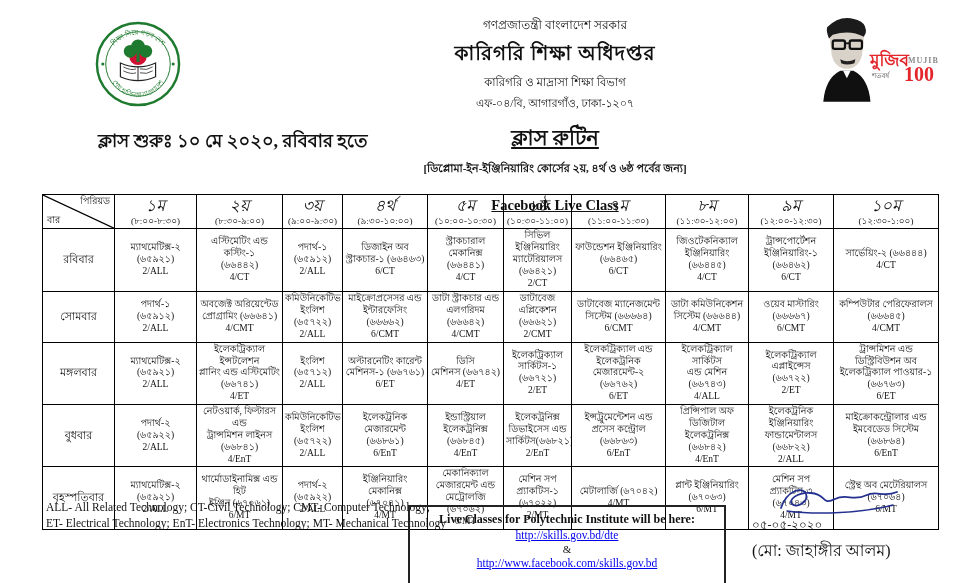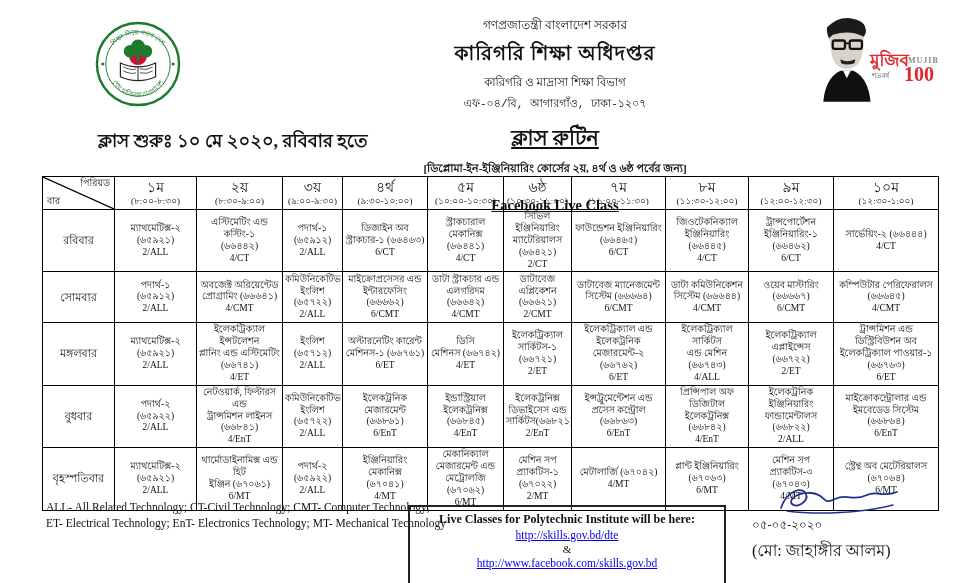--- a/index.html
+++ b/index.html
@@ -10,33 +10,33 @@
   .mujib{position:absolute;right:18px;top:12px;width:130px;height:100px;}
   .mujib .bn{position:absolute;left:58px;top:40px;color:#e3262c;font-weight:bold;font-size:17px;line-height:1;}
   .mujib .en{position:absolute;left:96px;top:44px;color:#8a8a8a;font-weight:bold;font-size:8px;letter-spacing:1px;}
   .mujib .sb{position:absolute;left:60px;top:58px;color:#444;font-size:7px;}
   .mujib .h100{position:absolute;left:92px;top:52px;color:#e3262c;font-weight:bold;font-size:20px;line-height:1;}
   .hc{position:absolute;left:175px;top:16px;width:760px;text-align:center;}
   .hc .l1{font-size:12px;}
   .hc .l2{font-size:20px;font-weight:bold;letter-spacing:1px;margin-top:2px;}
   .hc .l3{font-size:11.5px;margin-top:3px;}
   .hc .l4{font-size:11px;margin-top:2px;}
-  .hc .l5{font-size:11px;margin-top:2px;font-family:Liberation Mono, monospace;}
+  .hc .l5{font-size:11px;margin-top:2px;}
   .hc .rt{font-size:21px;font-weight:bold;text-decoration:underline;margin-top:8px;}
   .hc .rn{font-size:11px;font-weight:bold;margin-top:3px;}
   .hc .fb{font-size:14.5px;font-weight:bold;text-decoration:underline;margin-top:18px;}
   .class-start{position:absolute;left:98px;top:127px;font-size:18px;font-weight:bold;}
   
-  .tblwrap{position:absolute;left:42px;top:176px;}
+  .tblwrap{position:absolute;left:42px;top:194px;}
   table{border-collapse:collapse;table-layout:fixed;width:896px;}
   th,td{border:1px solid #000;padding:1px 2px;text-align:center;vertical-align:middle;
         font-weight:normal;font-size:9.5px;line-height:1.25;overflow:hidden;}
   thead tr{height:33px;}
   td{white-space:pre-line;}
-  .p-label{font-size:14px;}
+  .p-label{font-size:16px;font-style:italic;}
   .p-time{font-size:9px;}
   th.day{font-size:11px;}
   th.corner{position:relative;padding:0;}
   th.corner svg{position:absolute;left:0;top:0;width:100%;height:100%;}
   th.corner .ct{position:absolute;right:4px;top:1px;font-size:9.5px;}
   th.corner .cb{position:absolute;left:4px;bottom:1px;font-size:9.5px;}
   
   .legend{position:absolute;left:46px;top:500px;font-size:11.5px;line-height:1.35;}
   .livebox{position:absolute;left:408px;top:505px;width:306px;border:2px solid #222;
            text-align:center;padding:5px 4px 23px 4px;}

